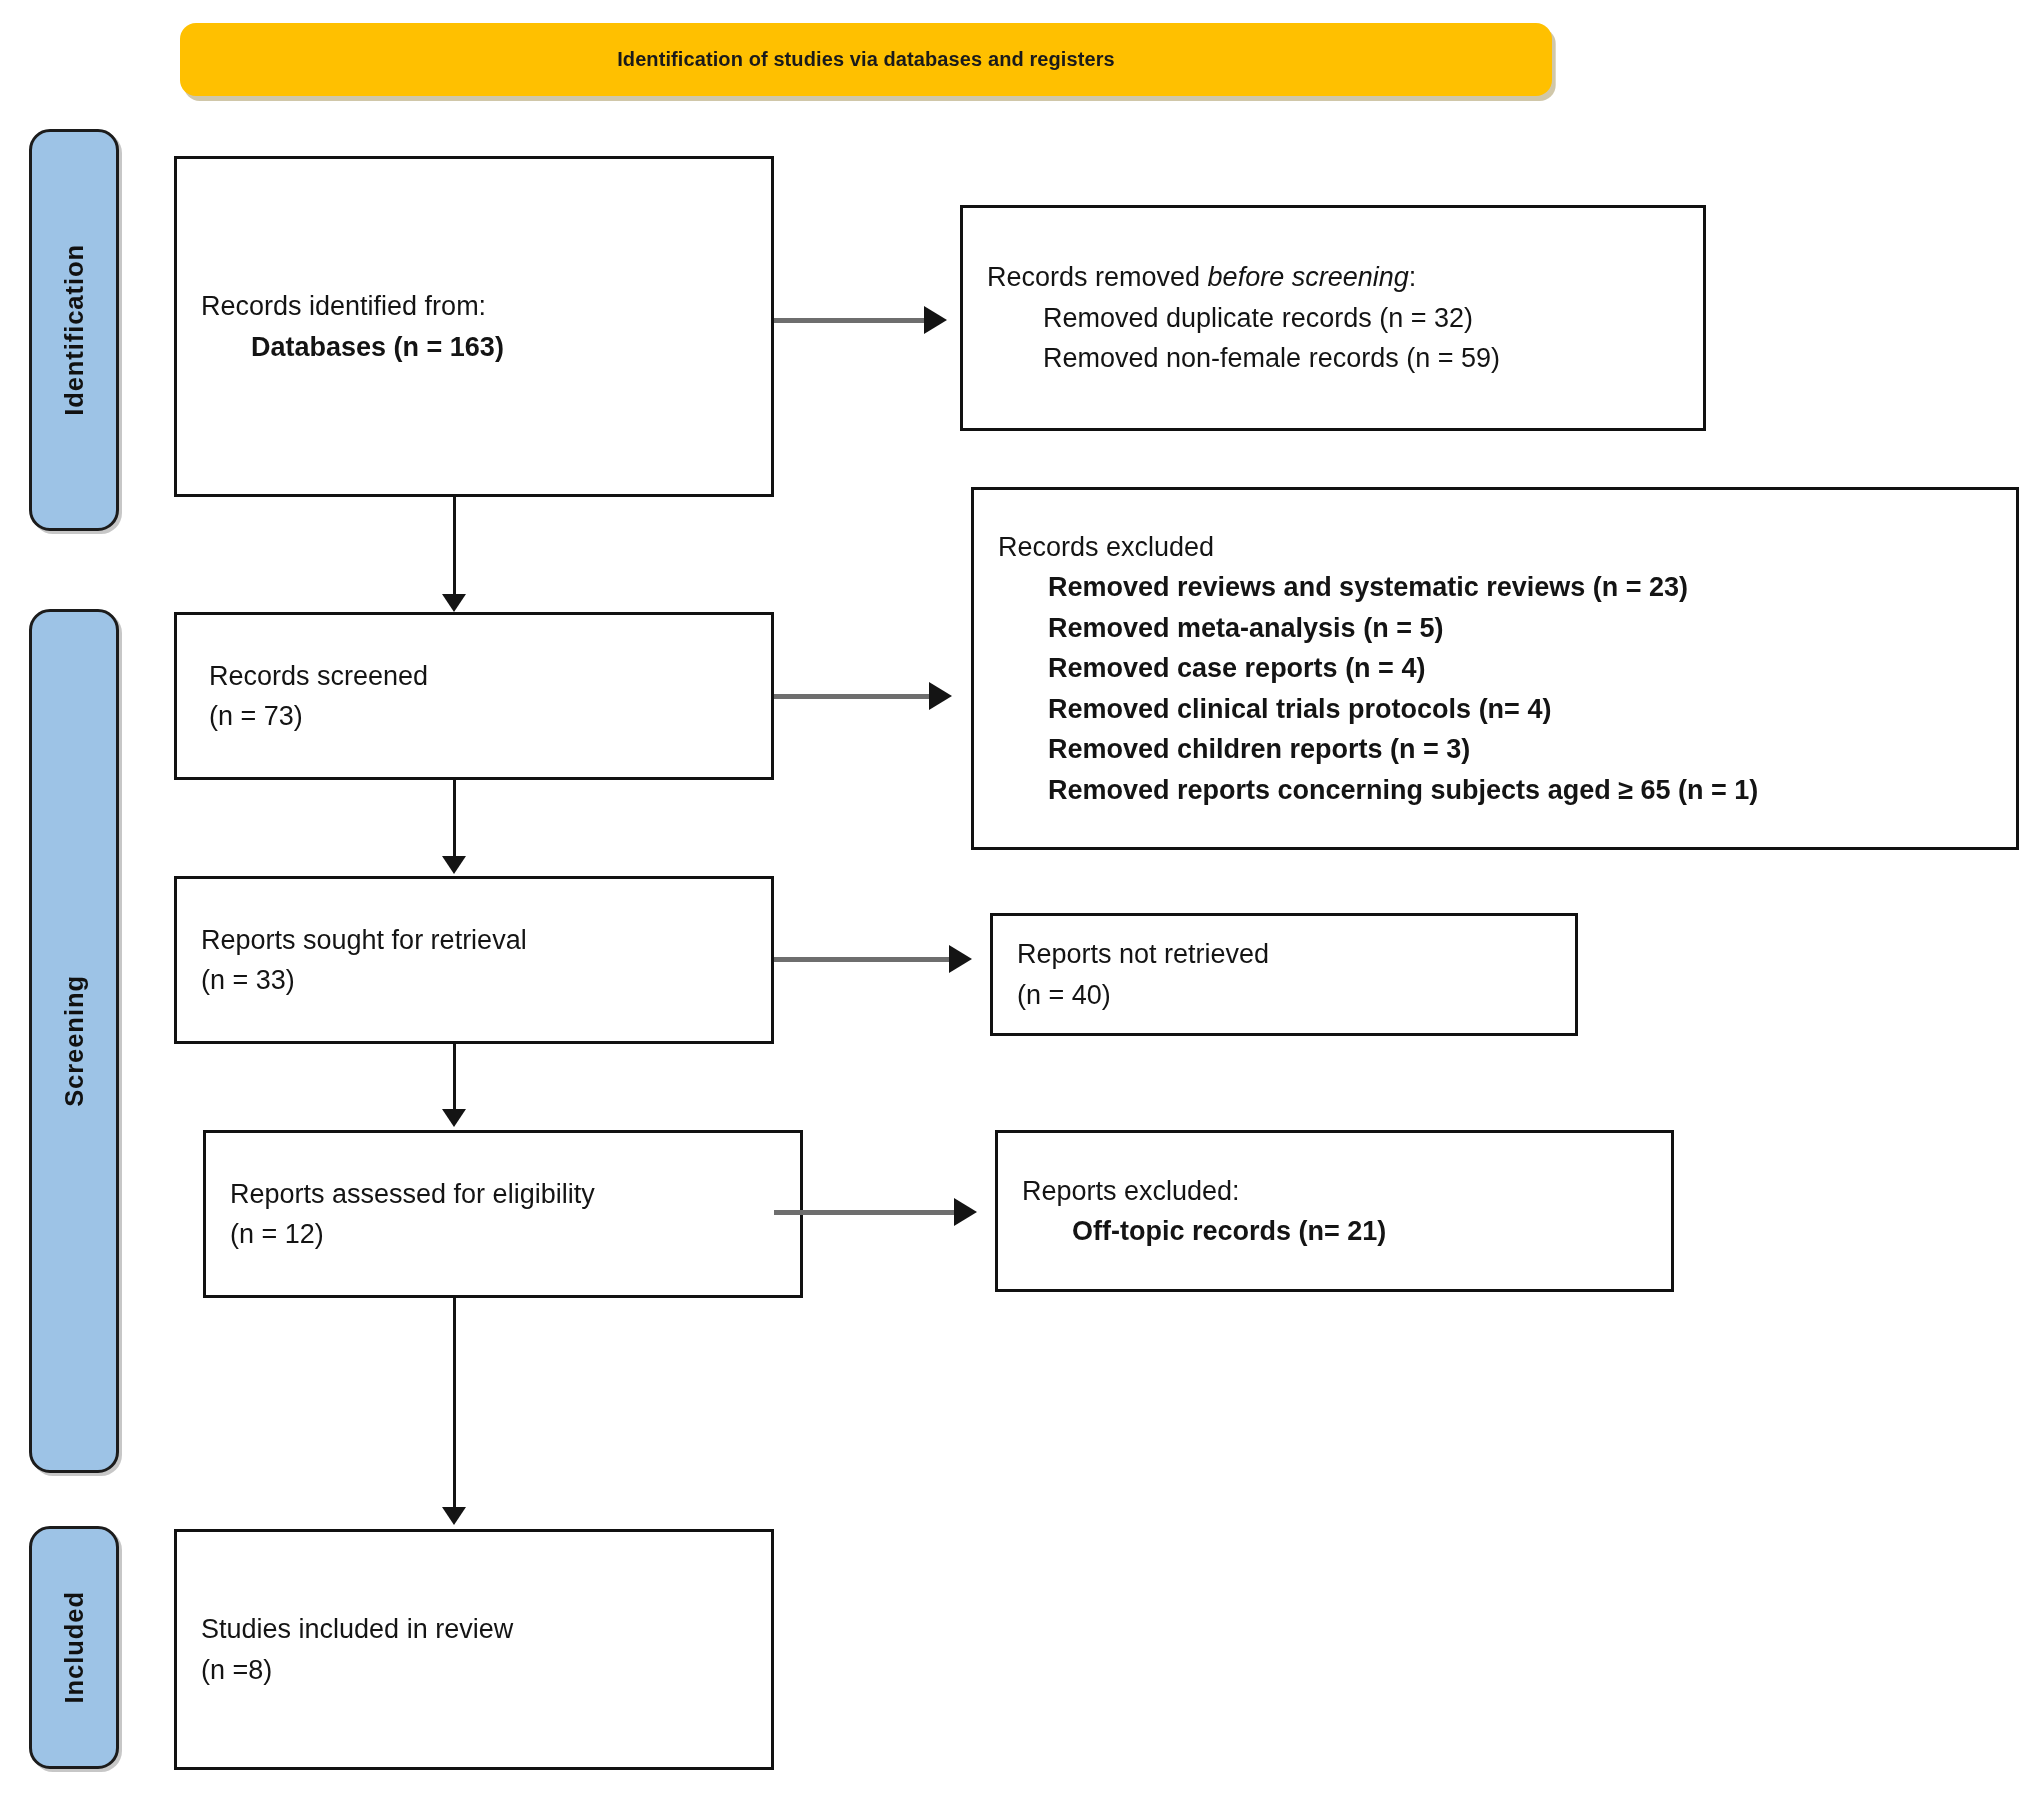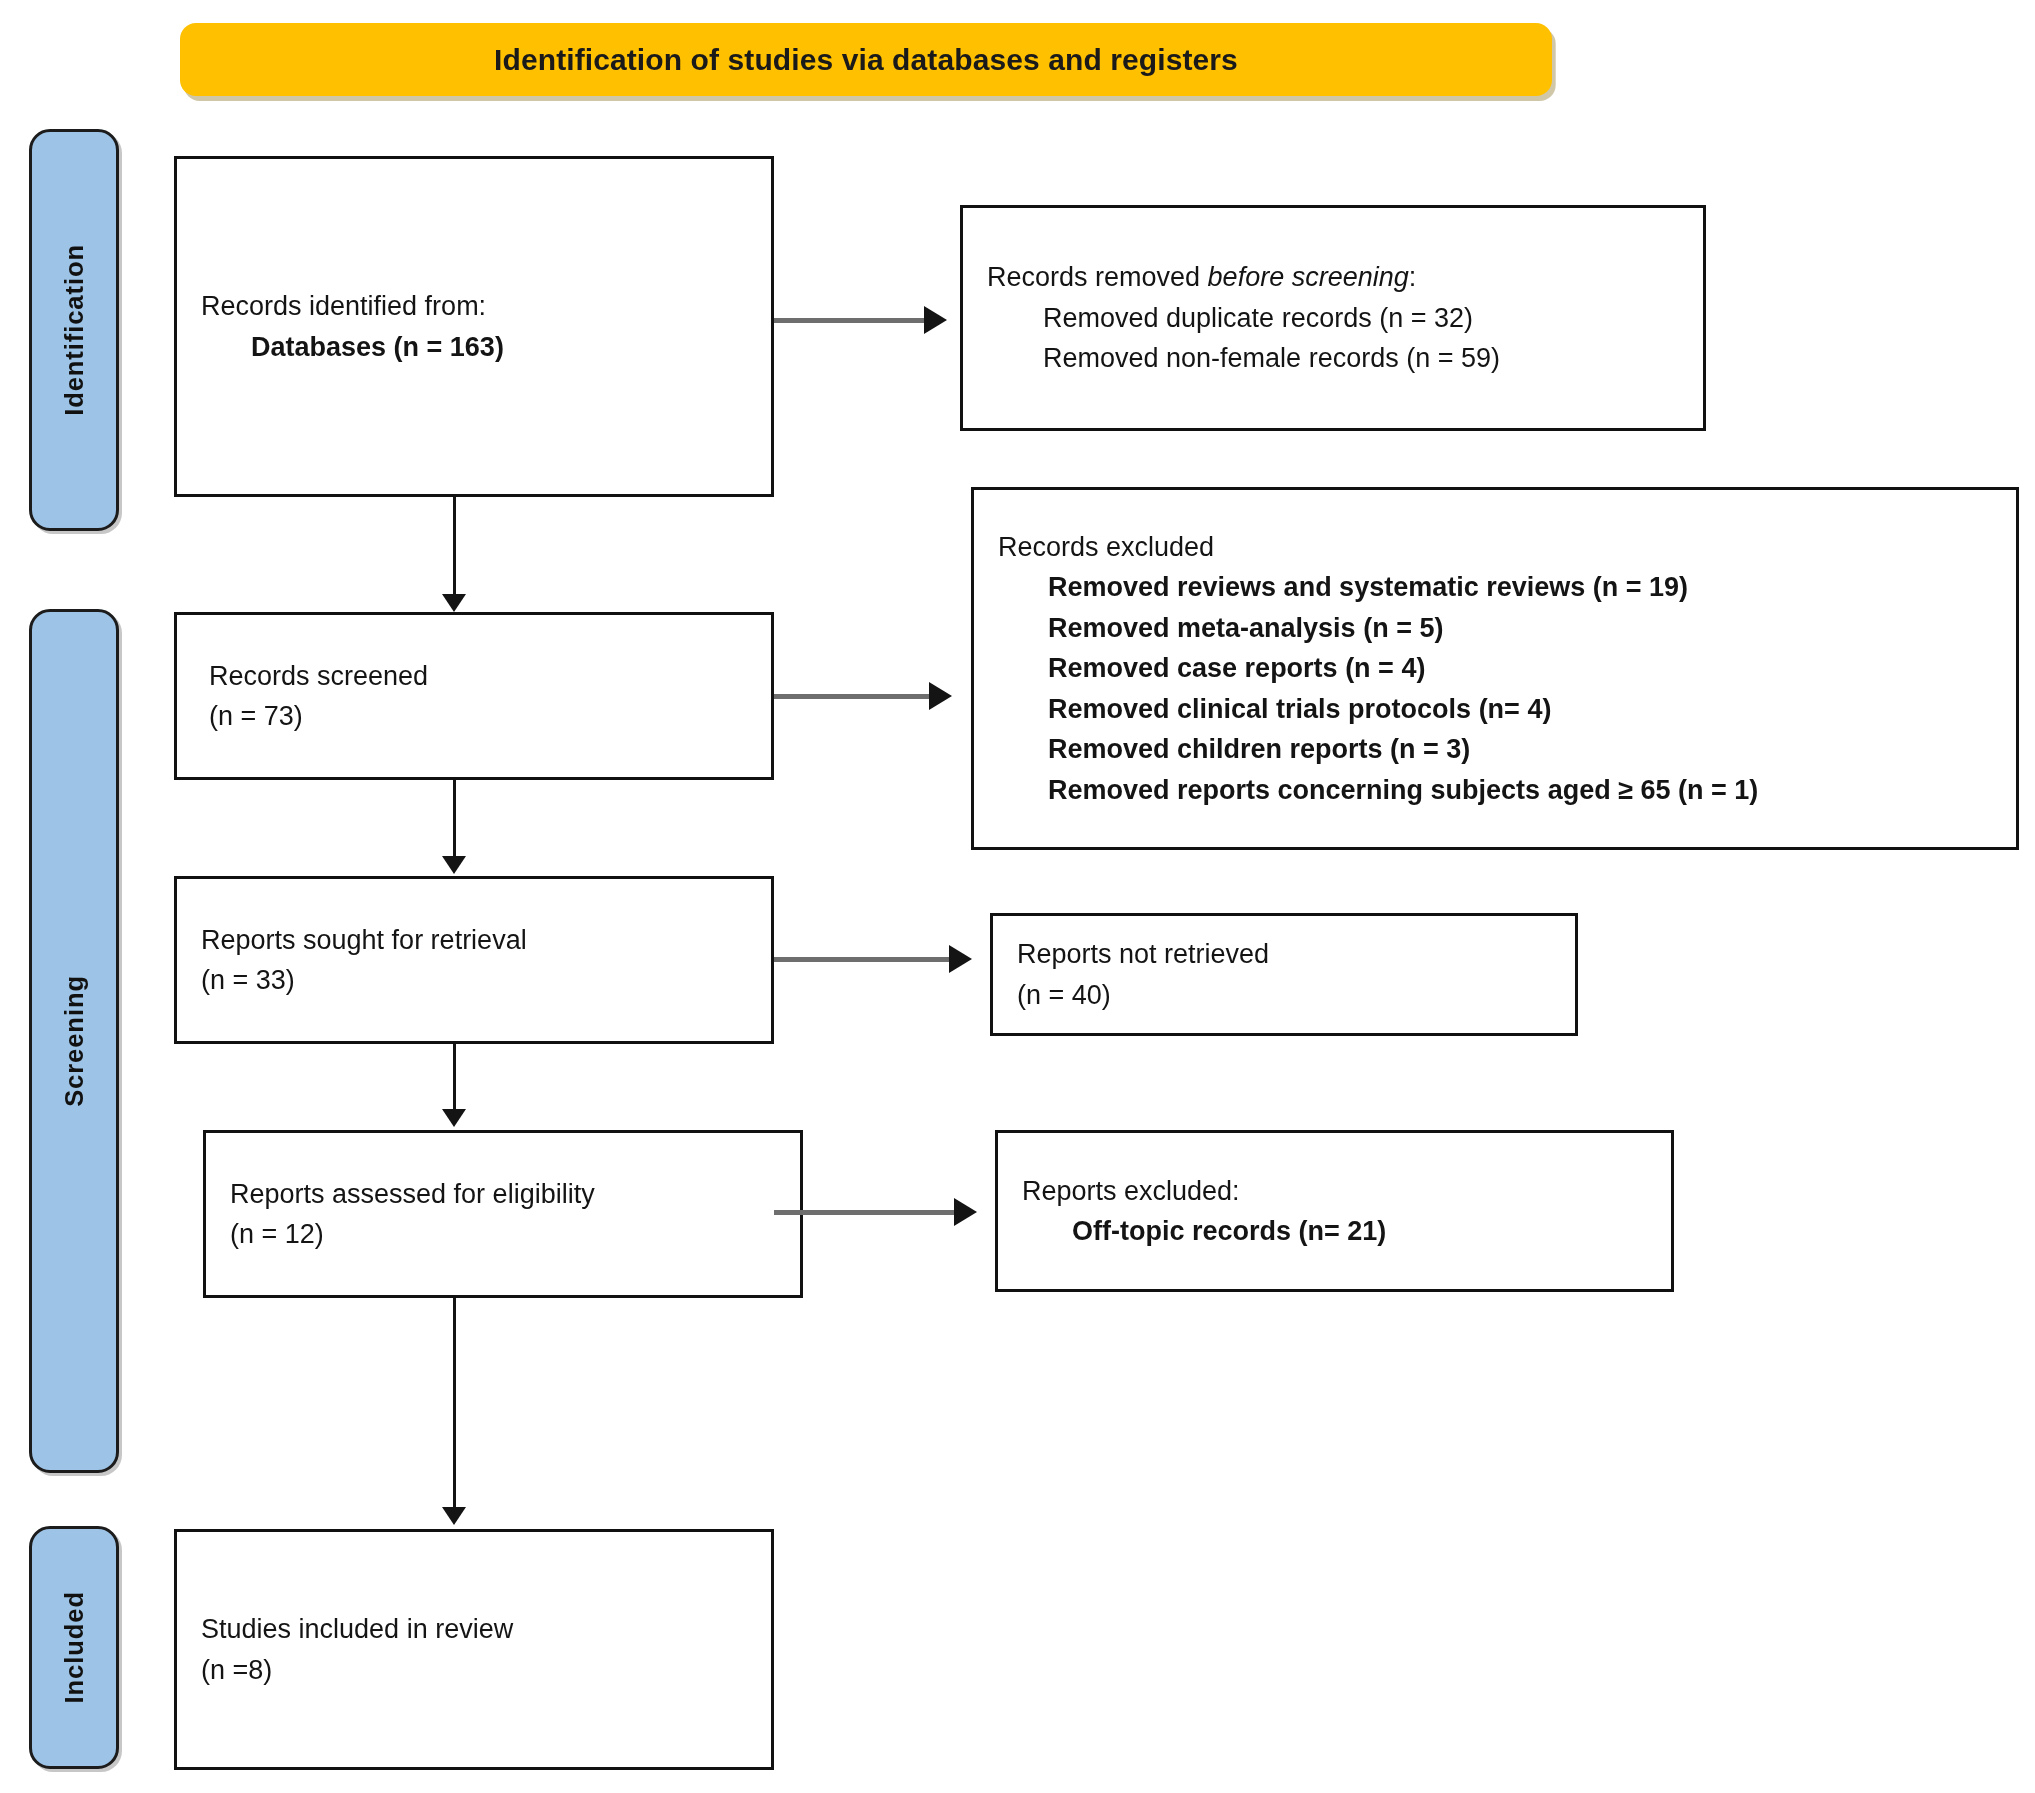--- a/index.html
+++ b/index.html
@@ -27,21 +27,21 @@
     height: 73px;
     background: #FFC000;
     border-radius: 16px;
     box-shadow: 3.7px 4.9px 0 0 rgba(120,95,10,0.35);
     display: flex;
     align-items: center;
     justify-content: center;
     box-sizing: border-box;
   }
   .banner-text {
-    font-size: 30px;
+    font-size: 20px;
     font-weight: bold;
     color: #1a1a1a;
     letter-spacing: 0.1px;
     white-space: nowrap;
   }
 
   
   .stage {
     position: absolute;
     background: #9DC3E6;
@@ -171,21 +171,21 @@
     <div class="line indent2">Removed non-female records (n = 59)</div>
   </div>
 
   <div class="box" id="box-screened">
     <div class="line">Records screened</div>
     <div class="line">(n = 73)</div>
   </div>
 
   <div class="box" id="box-excluded">
     <div class="line">Records excluded</div>
-    <div class="line indent1">Removed reviews and systematic reviews (n = 19)</div>
+    <div class="line indent1">Removed reviews and systematic reviews (n = 23)</div>
     <div class="line indent1">Removed meta-analysis (n = 5)</div>
     <div class="line indent1">Removed case reports (n = 4)</div>
     <div class="line indent1">Removed clinical trials protocols (n= 4)</div>
     <div class="line indent1">Removed children reports (n = 3)</div>
     <div class="line indent1">Removed reports concerning subjects aged ≥ 65 (n = 1)</div>
   </div>
 
   <div class="box" id="box-sought">
     <div class="line">Reports sought for retrieval</div>
     <div class="line">(n = 33)</div>

